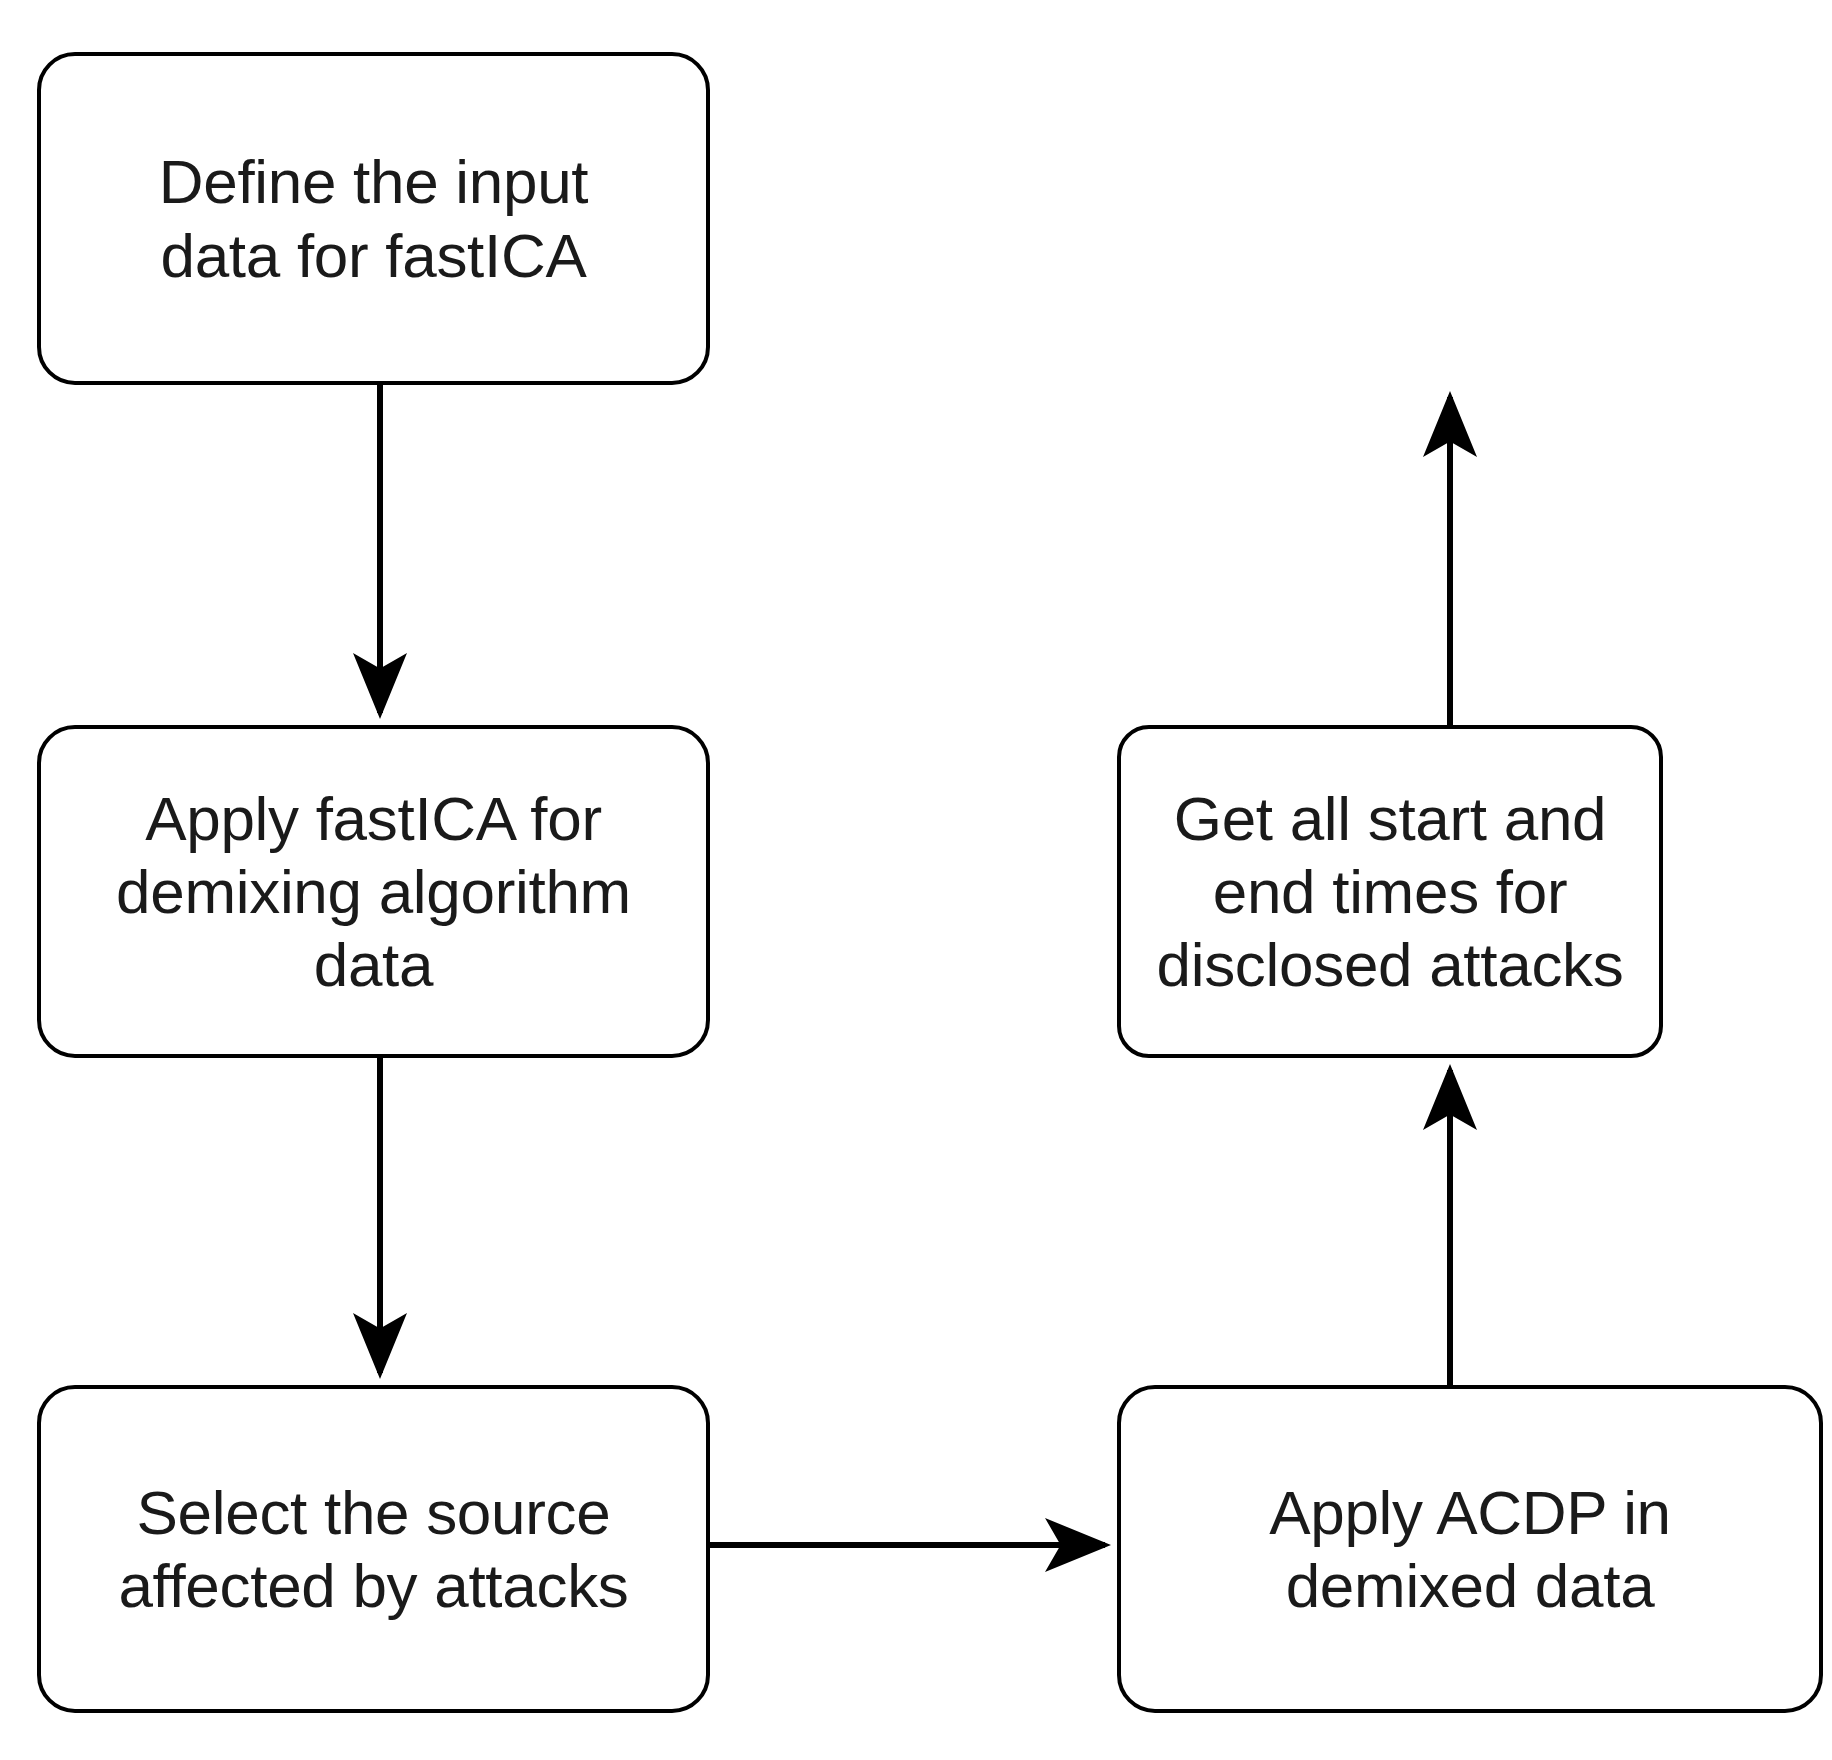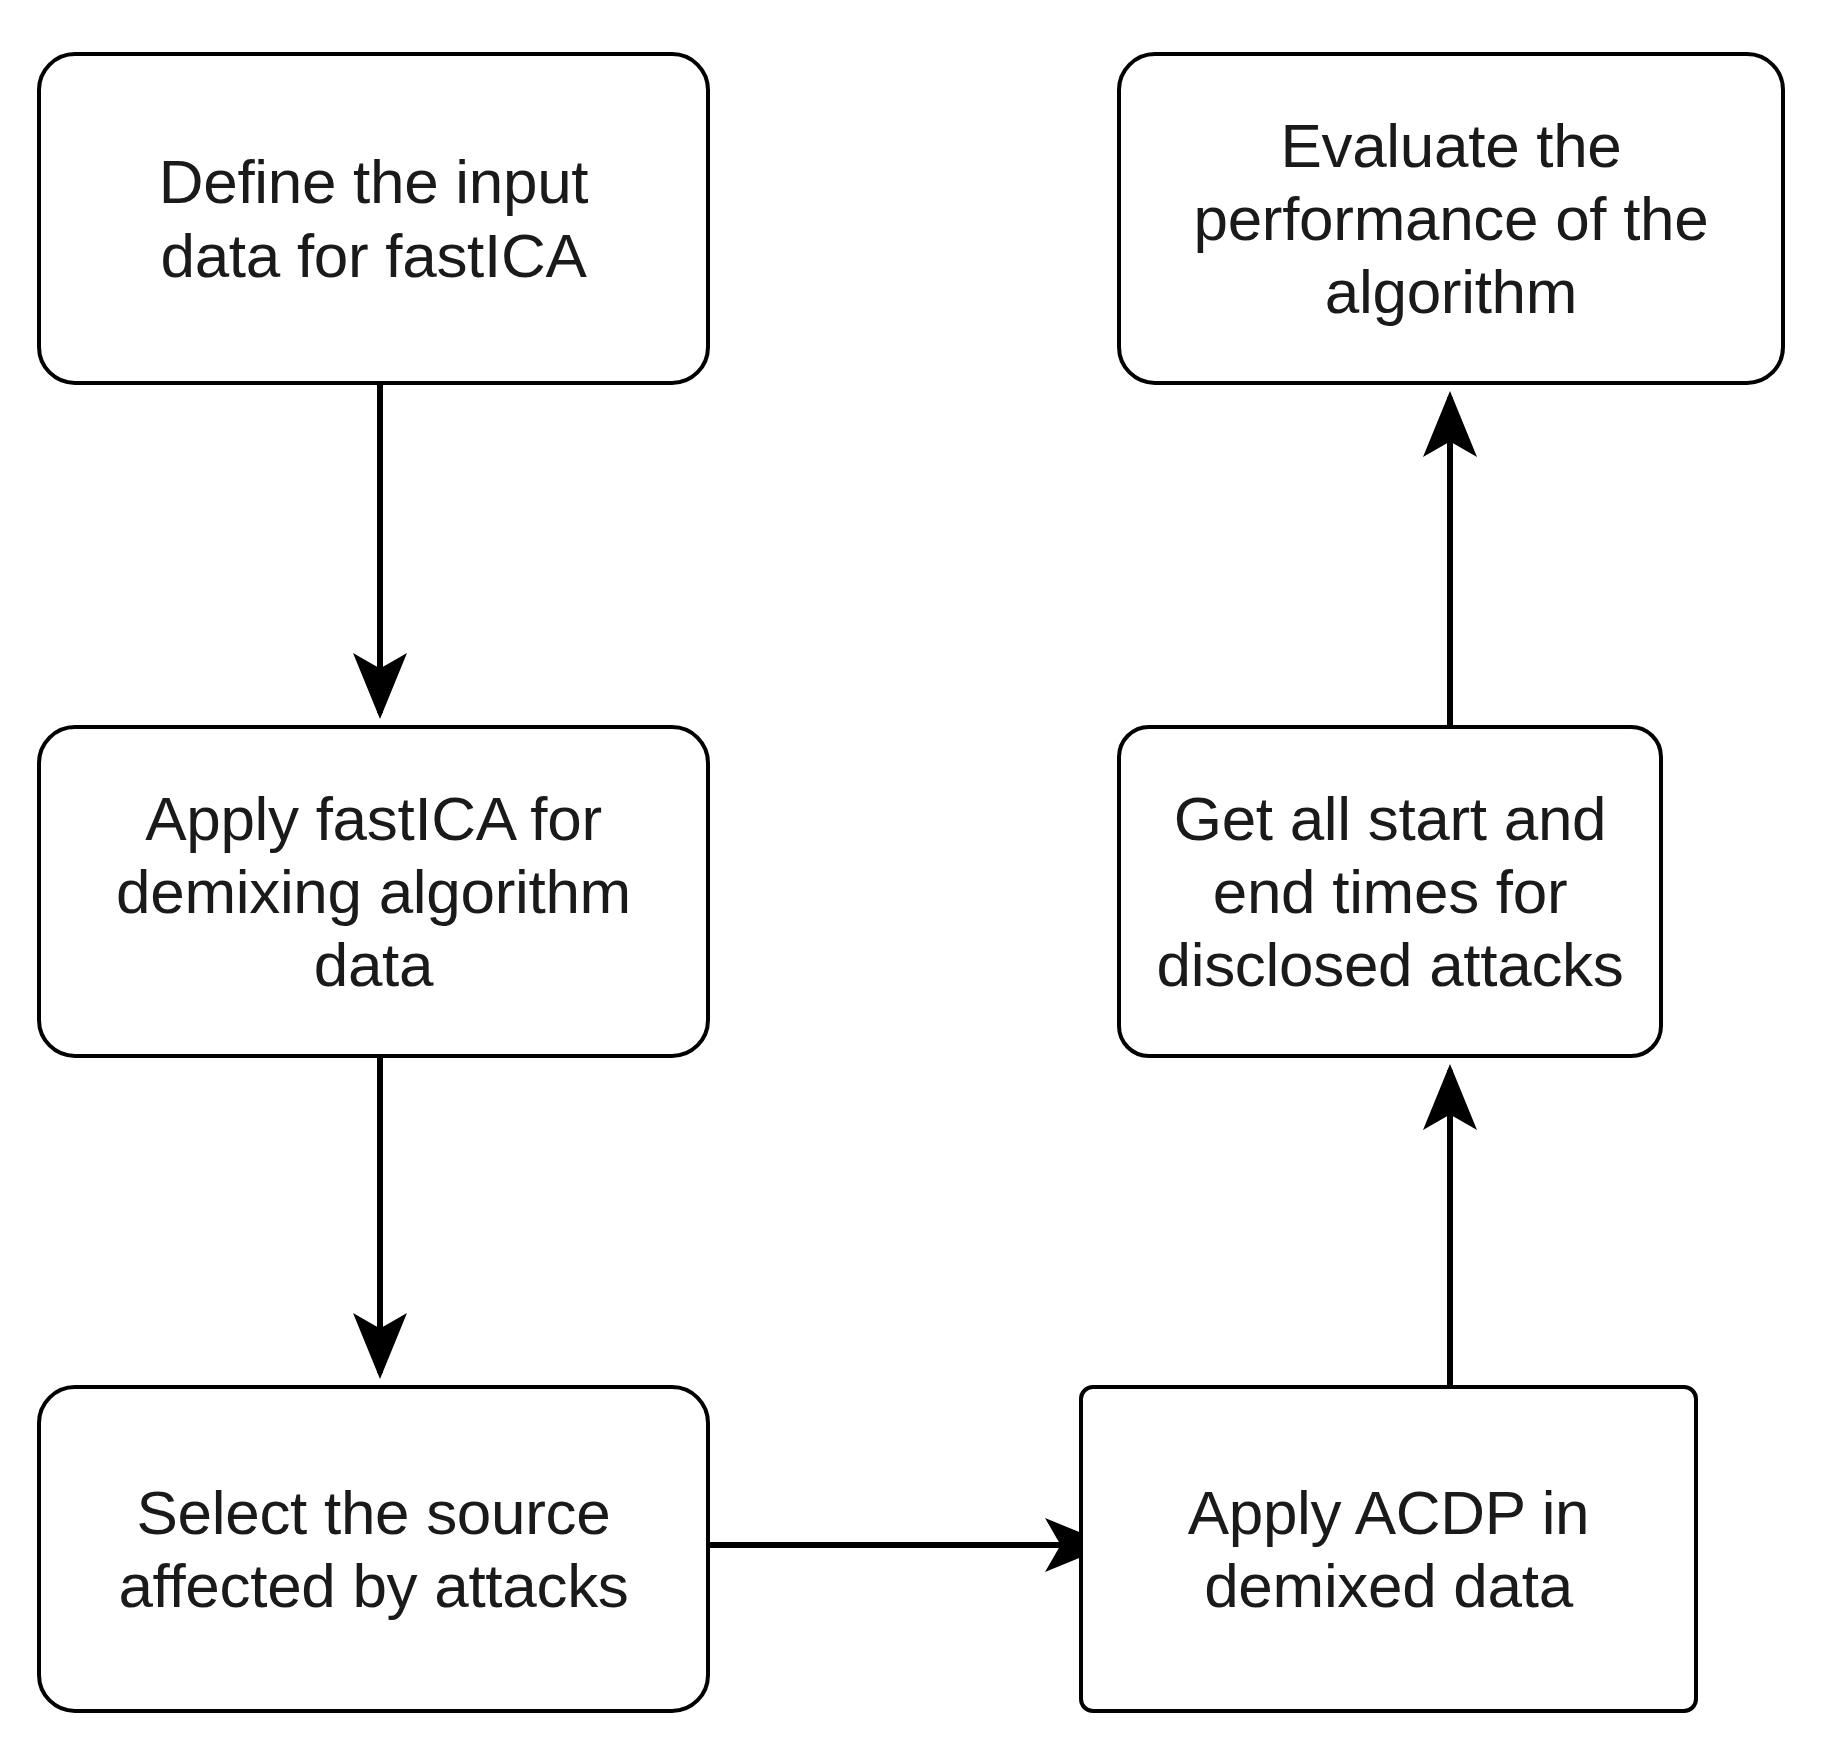--- a/index.html
+++ b/index.html
@@ -42,21 +42,21 @@
     width: 1832px;
     height: 1760px;
     pointer-events: none;
   }
   
   #node-define      { left: 37px;   top: 52px;   width: 673px; height: 333px; align-items: center; }
   #node-apply-ica   { left: 37px;   top: 725px;  width: 673px; height: 333px; }
   #node-select-src  { left: 37px;   top: 1385px; width: 673px; height: 328px; }
   #node-evaluate    { left: 1117px; top: 52px;   width: 668px; height: 333px; }
   #node-get-times   { left: 1117px; top: 725px;  width: 546px; height: 333px; border-radius: 32px; }
-  #node-apply-acdp  { left: 1079px; top: 1385px; width: 619px; height: 328px; border-radius: 14px; }
+  #node-apply-acdp  { left: 1117px; top: 1385px; width: 706px; height: 328px; }
 </style>
 </head>
 <body>
 
 <div id="canvas">
 
   <svg class="edge-svg" viewBox="0 0 1832 1760" xmlns="http://www.w3.org/2000/svg">
     <defs>
       <marker id="arrowhead" markerWidth="11" markerHeight="9" refX="10" refY="4.5" orient="auto" markerUnits="strokeWidth">
         <path d="M0,0 L11,4.5 L0,9 L2.6,4.5 Z" fill="#000000"></path>
@@ -93,25 +93,20 @@
     <span class="node-label">Apply fastICA for
 demixing algorithm
 data</span>
   </div>
 
   <div class="node" id="node-select-src">
     <span class="node-label">Select the source
 affected by attacks</span>
   </div>
 
-  <div class="node" id="node-evaluate">
-    <span class="node-label">Evaluate the
-performance of the
-algorithm</span>
-  </div>
 
   <div class="node" id="node-get-times">
     <span class="node-label">Get all start and
 end times for
 disclosed attacks</span>
   </div>
 
   <div class="node" id="node-apply-acdp">
     <span class="node-label">Apply ACDP in
 demixed data</span>

